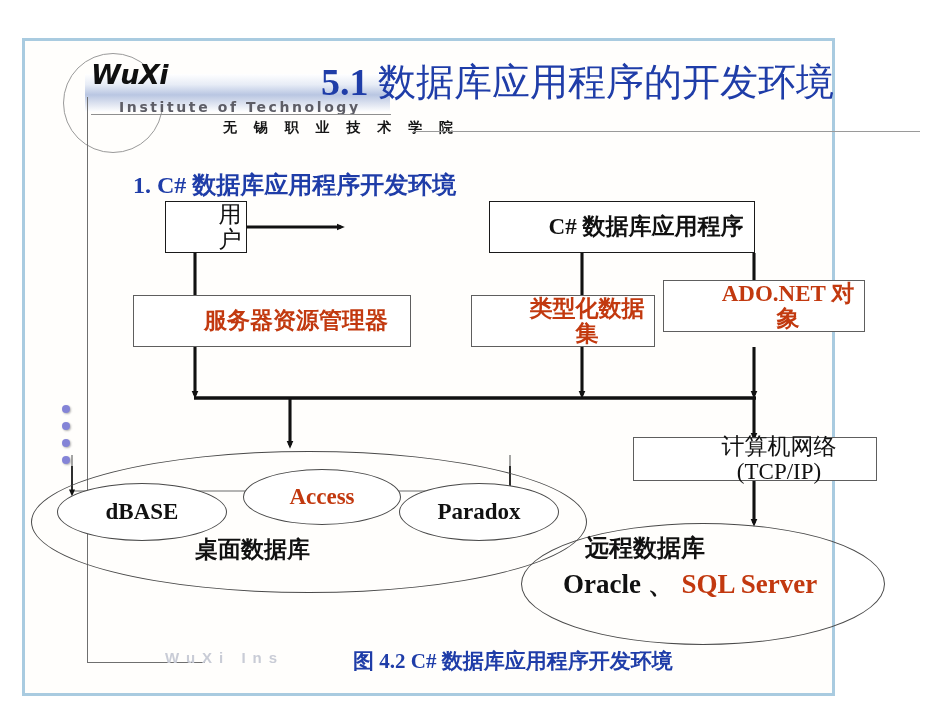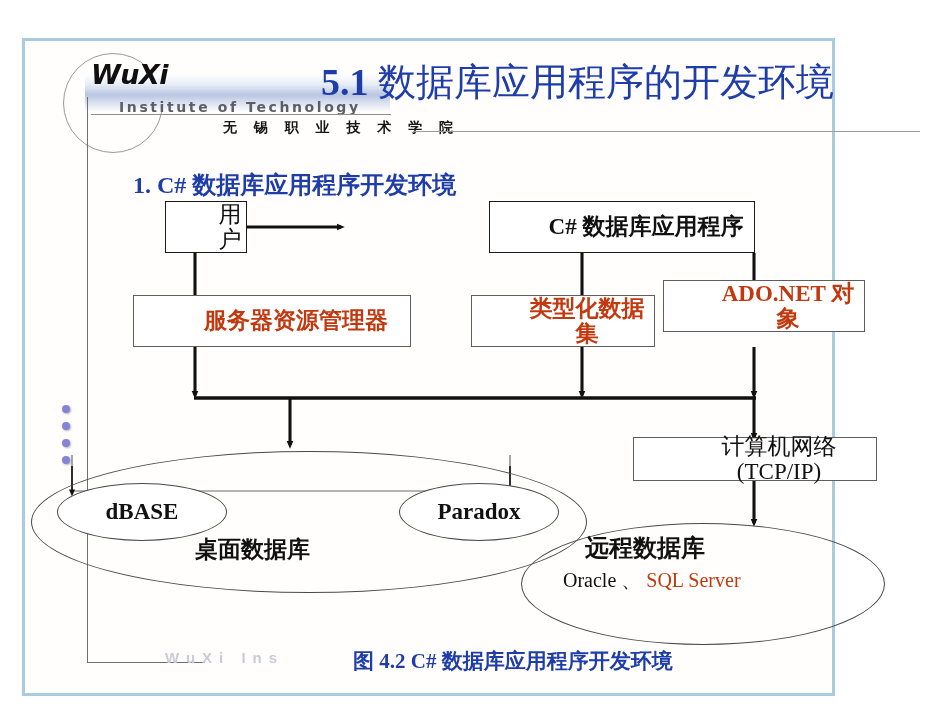--- a/index.html
+++ b/index.html
@@ -352,32 +352,35 @@
       <div class="node-box" style="left:608px; top:396px; width:244px; height:44px;align-items:center;">
         <span class="lbl-dark">计算机网络 (TCP/IP)</span>
       </div>
 
       <div class="ellipse" style="left:6px; top:410px; width:556px; height:142px;"></div>
 
       <div class="ellipse fill" style="left:32px; top:442px; width:170px; height:58px;">
         <span class="lbl-bold">dBASE</span>
       </div>
 
+      <div class="ellipse fill" style="left:218px; top:428px; width:158px; height:56px;">
+        <span class="lbl-accent">Access</span>
+      </div>
 
       <div class="ellipse fill" style="left:374px; top:442px; width:160px; height:58px;">
         <span class="lbl-bold">Paradox</span>
       </div>
 
       <div class="free-label" style="left:170px; top:496px; width:230px; font-size:23px; color:#111111; font-weight:600;">桌面数据库</div>
 
       <div class="ellipse" style="left:496px; top:482px; width:364px; height:122px;"></div>
 
       <div class="free-label" style="left:560px; top:494px; width:240px; font-size:24px; color:#111111; font-weight:600;">远程数据库</div>
 
-      <div class="free-label" style="left:538px; top:528px; width:300px; font-size:20px; font-weight:normal; text-align:left; line-height:1.18;">
+      <div class="free-label" style="left:538px; top:528px; width:300px; font-size:27px; font-weight:bold; text-align:left; line-height:1.18;">
         <span style="color:#111111;">Oracle 、 </span><span style="color:#c2390f;">SQL Server</span>
       </div>
 
     </div>
 
     <div id="watermark">WuXi  Ins</div>
 
     <div id="figure-caption">图 4.2 C# 数据库应用程序开发环境</div>
 
   </div>

